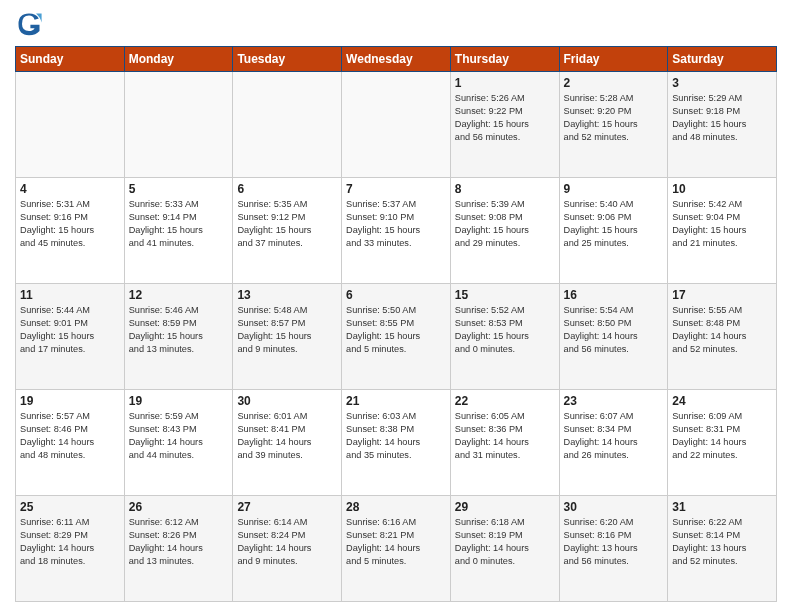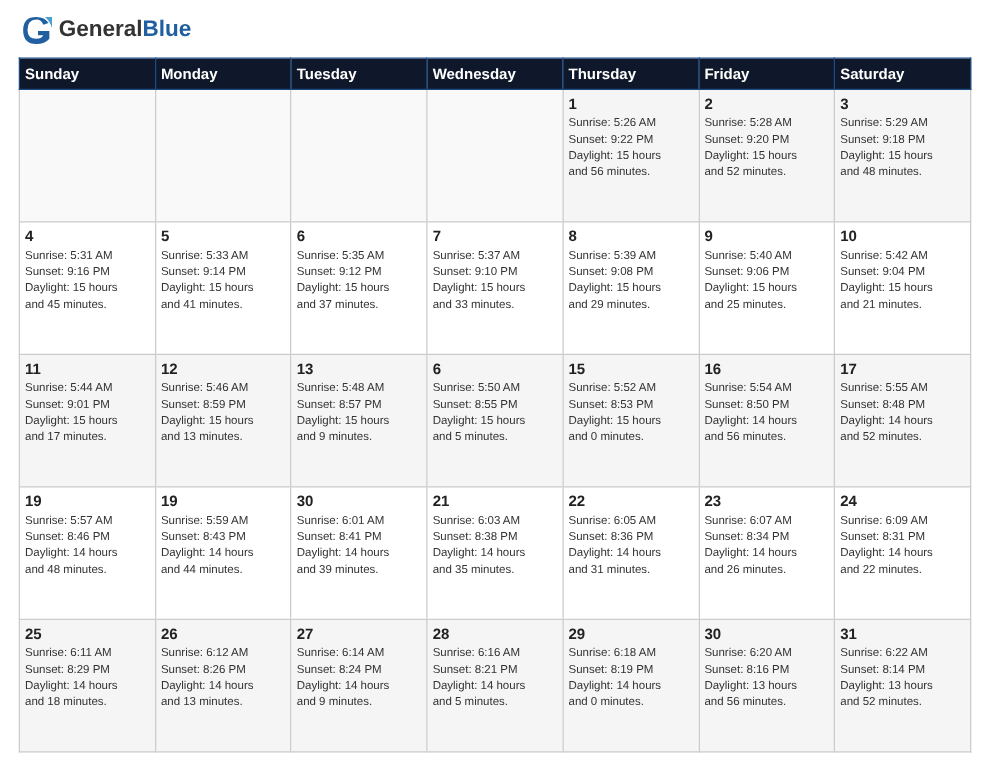--- a/index.html
+++ b/index.html
@@ -52,21 +52,21 @@
       font-size: 14px;
       color: #444;
     }
     .calendar {
       flex: 1;
       border-collapse: collapse;
       width: 100%;
       table-layout: fixed;
     }
     .calendar thead th {
-      background-color: #0f172a;
+      background-color: #c2410c;
       color: white;
       padding: 5px 4px;
       text-align: left;
       font-size: 12px;
       font-weight: bold;
       border: 1px solid #1a4a80;
     }
     .calendar tbody td {
       border: 1px solid #ccc;
       vertical-align: top;
@@ -101,26 +101,20 @@
 </head>
 <body>
 
 <div class="page">
   <div class="header">
     <div class="logo">
       <svg class="logo-icon" viewBox="0 0 40 40" xmlns="http://www.w3.org/2000/svg">
         <path d="M5 20 Q5 5 20 5 Q30 5 34 12 L28 14 Q26 8 20 8 Q10 8 10 20 Q10 30 20 30 Q26 30 28 26 L22 26 L22 21 L35 21 L35 30 Q30 36 20 36 Q5 36 5 20Z" fill="#2060a0"></path>
         <path d="M30 5 L38 5 L38 18 Q36 10 30 5Z" fill="#4a9fd4"></path>
       </svg>
-      <div>
-        <div style="display:flex; align-items:baseline; gap:0px;">
-          <span class="logo-text logo-general">General</span>
-          <span class="logo-text logo-blue">Blue</span>
-        </div>
-      </div>
     </div>
   </div>
 
   <table class="calendar">
     <thead>
       <tr>
         <th>Sunday</th>
         <th>Monday</th>
         <th>Tuesday</th>
         <th>Wednesday</th>

